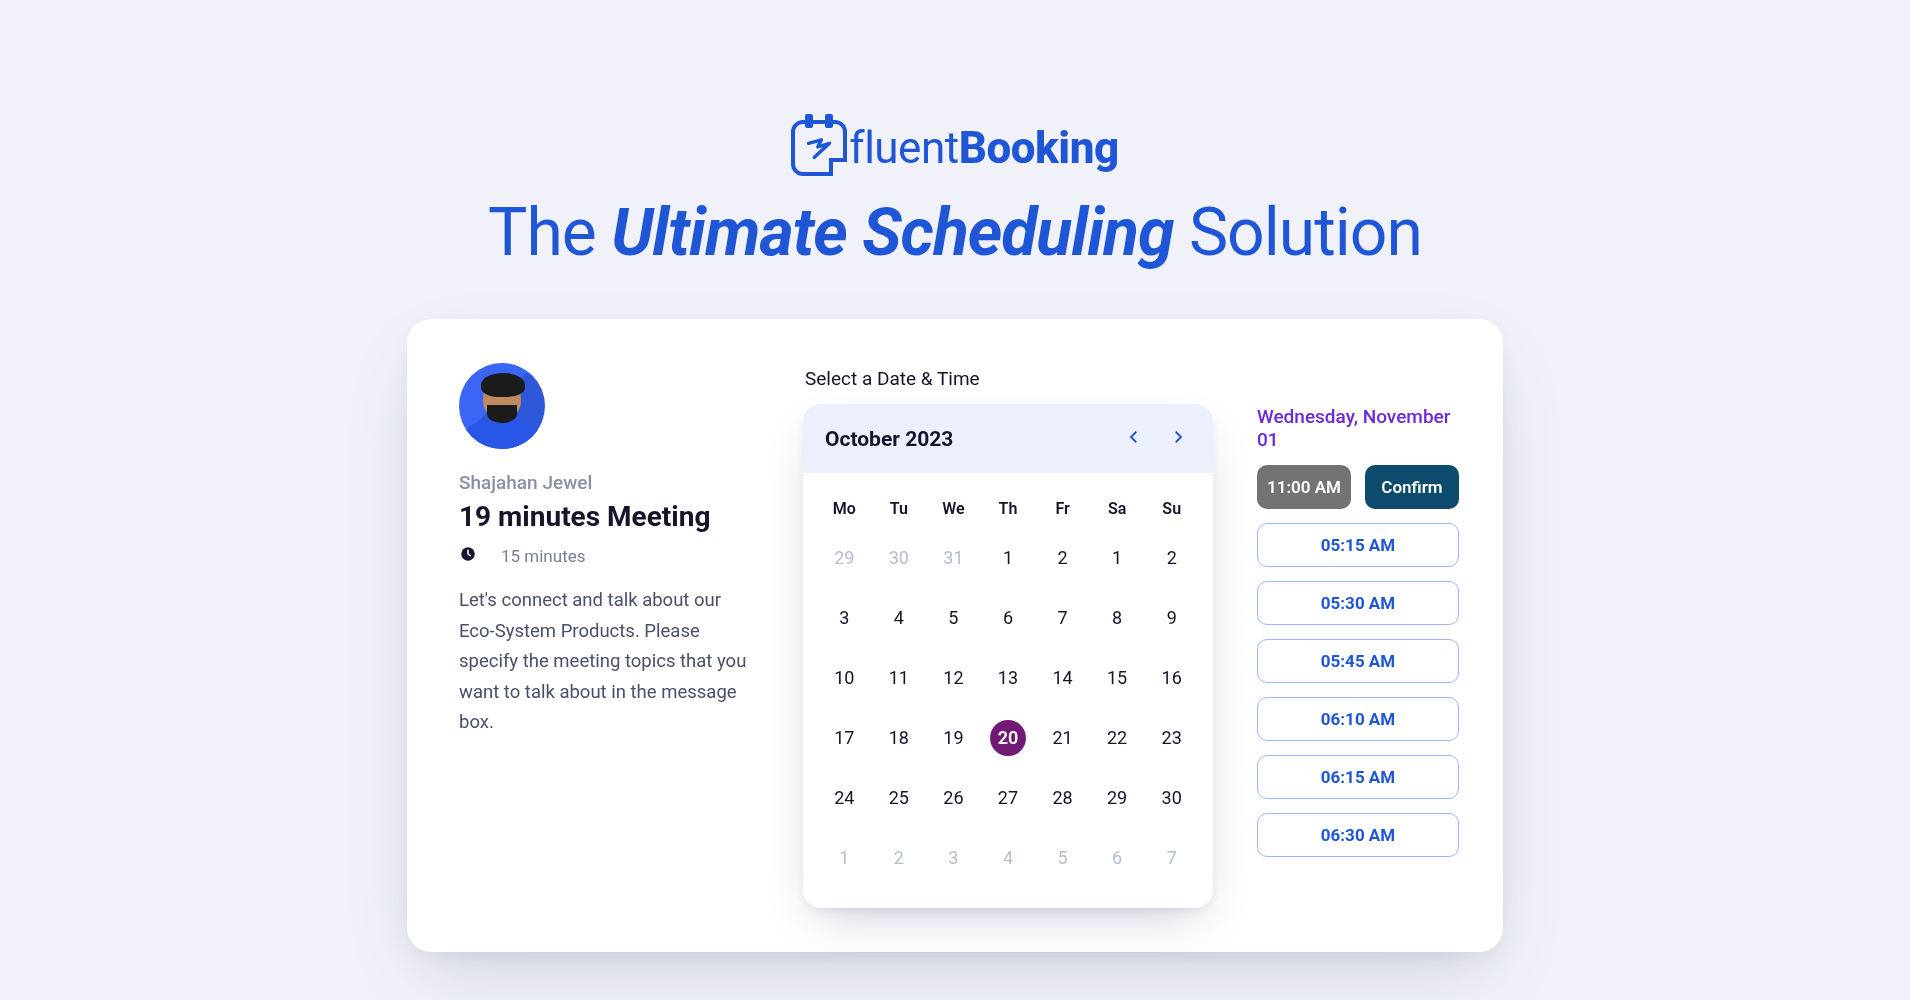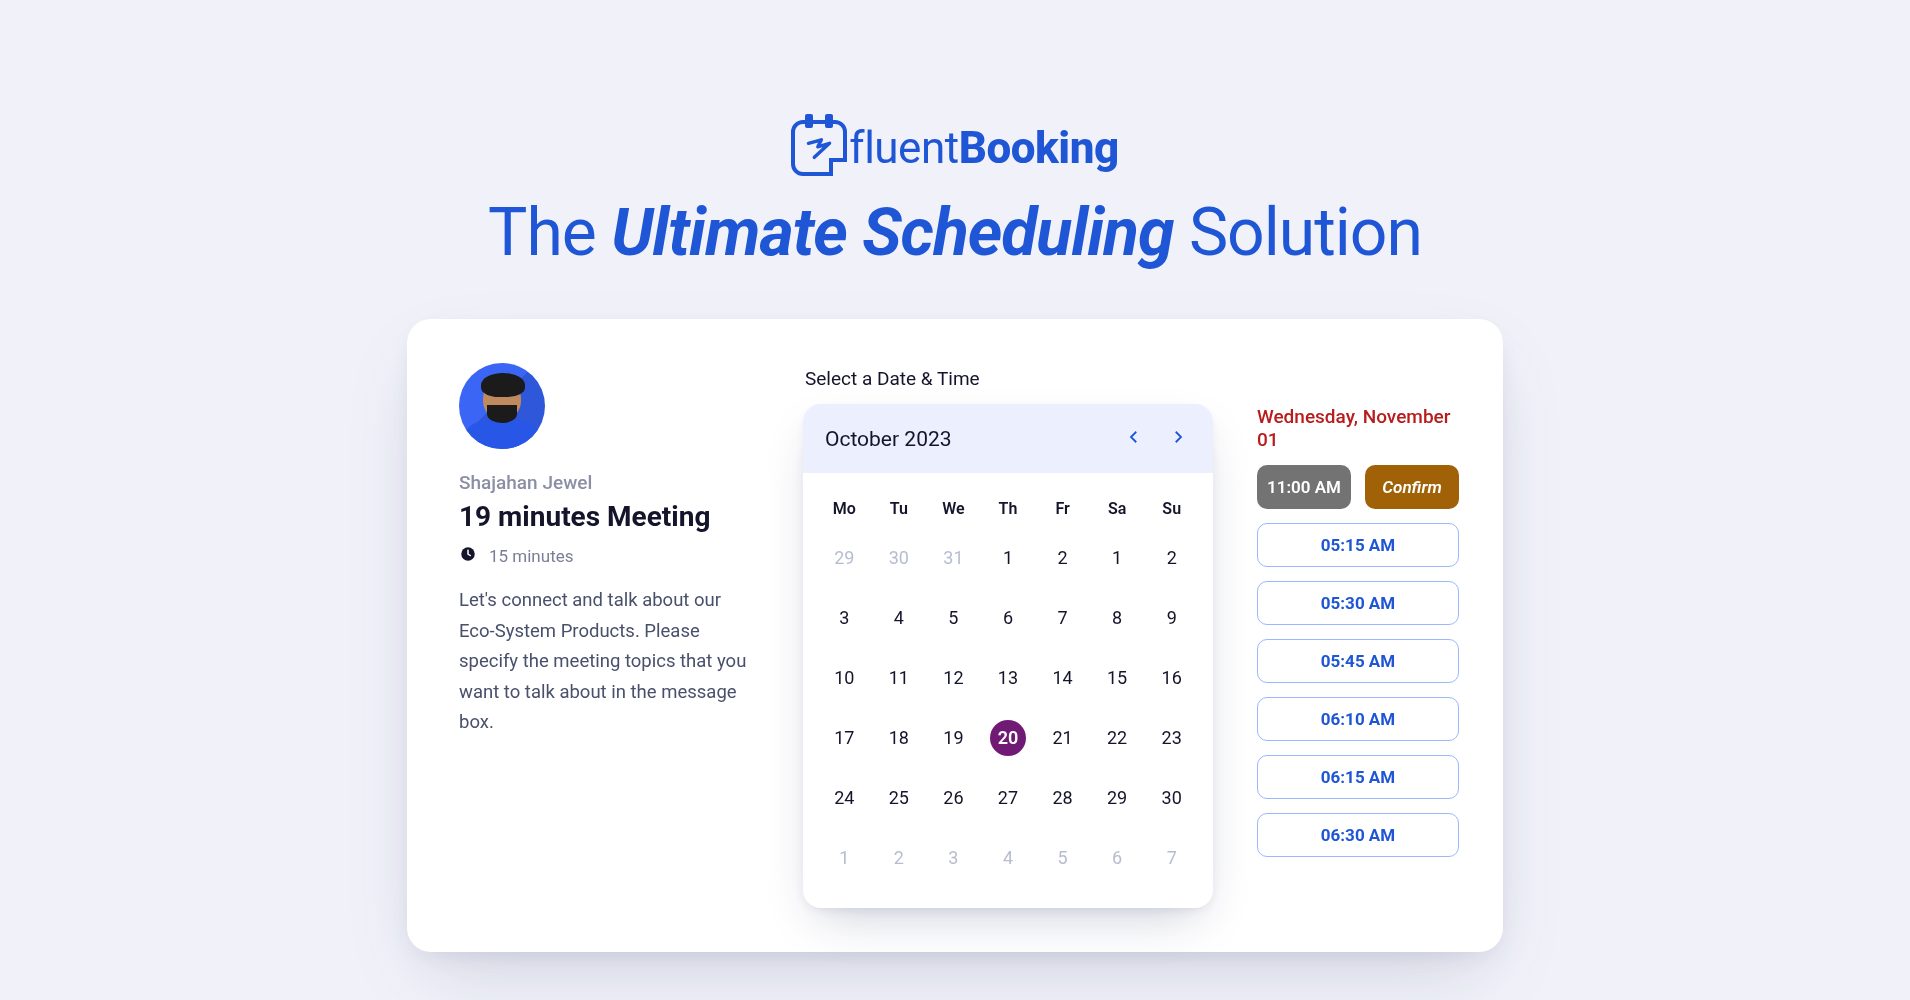--- a/index.html
+++ b/index.html
@@ -44,59 +44,59 @@
     width: 86px; height: 86px; border-radius: 50%; overflow: hidden; position: relative;
     background: radial-gradient(circle at 35% 30%, #fff 0 6%, transparent 7%),
                 linear-gradient(135deg,#3b66f5 0 45%, #2f57da 45% 100%);
   }
   .avatar .head { position:absolute; left:24px; top:16px; width:38px; height:40px; background:#c08a5f; border-radius:50% 50% 45% 45%; }
   .avatar .hair { position:absolute; left:22px; top:10px; width:44px; height:24px; background:#1b1b1b; border-radius:50% 50% 40% 40%; }
   .avatar .beard{ position:absolute; left:28px; top:42px; width:30px; height:18px; background:#1b1b1b; border-radius:0 0 50% 50%; }
   .avatar .shirt{ position:absolute; left:6px; top:56px; width:74px; height:40px; background:#2857e8; border-radius:40% 40% 0 0; }
   .host { margin-top: 22px; color: #8b8fa3; font-size: 19px; font-weight: 500; }
   .mtitle { margin-top: 6px; font-size: 28px; font-weight: 700; color: #14142b; }
-  .duration { margin-top: 12px; display: flex; align-items: center; gap: 12px; color: #7a7f95; font-size: 17px; }
+  .duration { margin-top: 12px; display: flex; align-items: center; gap: 24px; color: #7a7f95; font-size: 17px; }
   .duration svg { width: 18px; height: 18px; }
   .desc { margin-top: 18px; color: #48506b; font-size: 18.5px; line-height: 1.65; }
 
   
   .midcol { flex: 0 0 auto; }
   .mid-label { font-size: 19px; color: #14142b; margin: 4px 0 14px 2px; }
   .calendar {
     width: 410px; background: #fff; border-radius: 18px;
     box-shadow: 0 20px 50px -16px rgba(30,40,90,0.25), 0 4px 12px -4px rgba(30,40,90,0.12);
     overflow: hidden;
   }
   .cal-head {
     background: #eceffd; padding: 20px 22px; display: flex; align-items: center; justify-content: space-between;
   }
-  .cal-head .month { font-size: 21px; font-weight: 400; color: #14142b; }
+  .cal-head .month { font-size: 21px; font-weight: 700; color: #14142b; }
   .cal-nav { display: flex; gap: 18px; }
   .cal-nav button { background: none; border: none; cursor: pointer; padding: 4px; }
   .cal-nav svg { width: 18px; height: 18px; stroke: #1f56d6; stroke-width: 2.4; fill: none; }
   .grid { display: grid; grid-template-columns: repeat(7, 1fr); text-align: center; padding: 12px 14px 20px; }
   .dow { font-size: 16px; font-weight: 600; color: #14142b; padding: 14px 0 10px; }
   .day { font-size: 18px; color: #14142b; padding: 12px 0; position: relative; cursor: pointer; }
   .day.muted { color: #b7bdd0; cursor: default; font-weight: 400; }
   .day .pill {
     width: 36px; height: 36px; line-height: 36px; border-radius: 50%;
     display: inline-block;
   }
   .day.selected .pill { background: #701a75; color: #fff; font-weight: 600; }
 
   
   .slots { flex: 1; min-width: 0; padding-top: 42px; }
-  .sel-date { font-size: 19px; font-weight: 500; color: #b91c1c; margin-bottom: 14px; }
+  .sel-date { font-size: 19px; font-weight: 500; color: #6d28d9; margin-bottom: 14px; }
   .slot-row { display: flex; gap: 14px; margin-bottom: 14px; }
   .pill-btn {
     height: 44px; border-radius: 10px; font-size: 17px; font-weight: 600;
     display: flex; align-items: center; justify-content: center; cursor: pointer; user-select: none;
   }
   .pill-selected { width: 96px; background: #737373; color: #fff; }
-  .pill-confirm { width: 96px; background: #a16207; color: #fff; font-style: italic; }
+  .pill-confirm { width: 96px; background: #0c4a6e; color: #fff; }
   .slot {
     height: 44px; border: 1.5px solid #9cb6ff; border-radius: 10px; color: #1f56d6;
     font-size: 17px; font-weight: 700; display: flex; align-items: center; justify-content: center;
     margin-bottom: 14px; cursor: pointer; background: #fff;
   }
 </style>
 </head>
 <body>
 
 <div class="stage">

